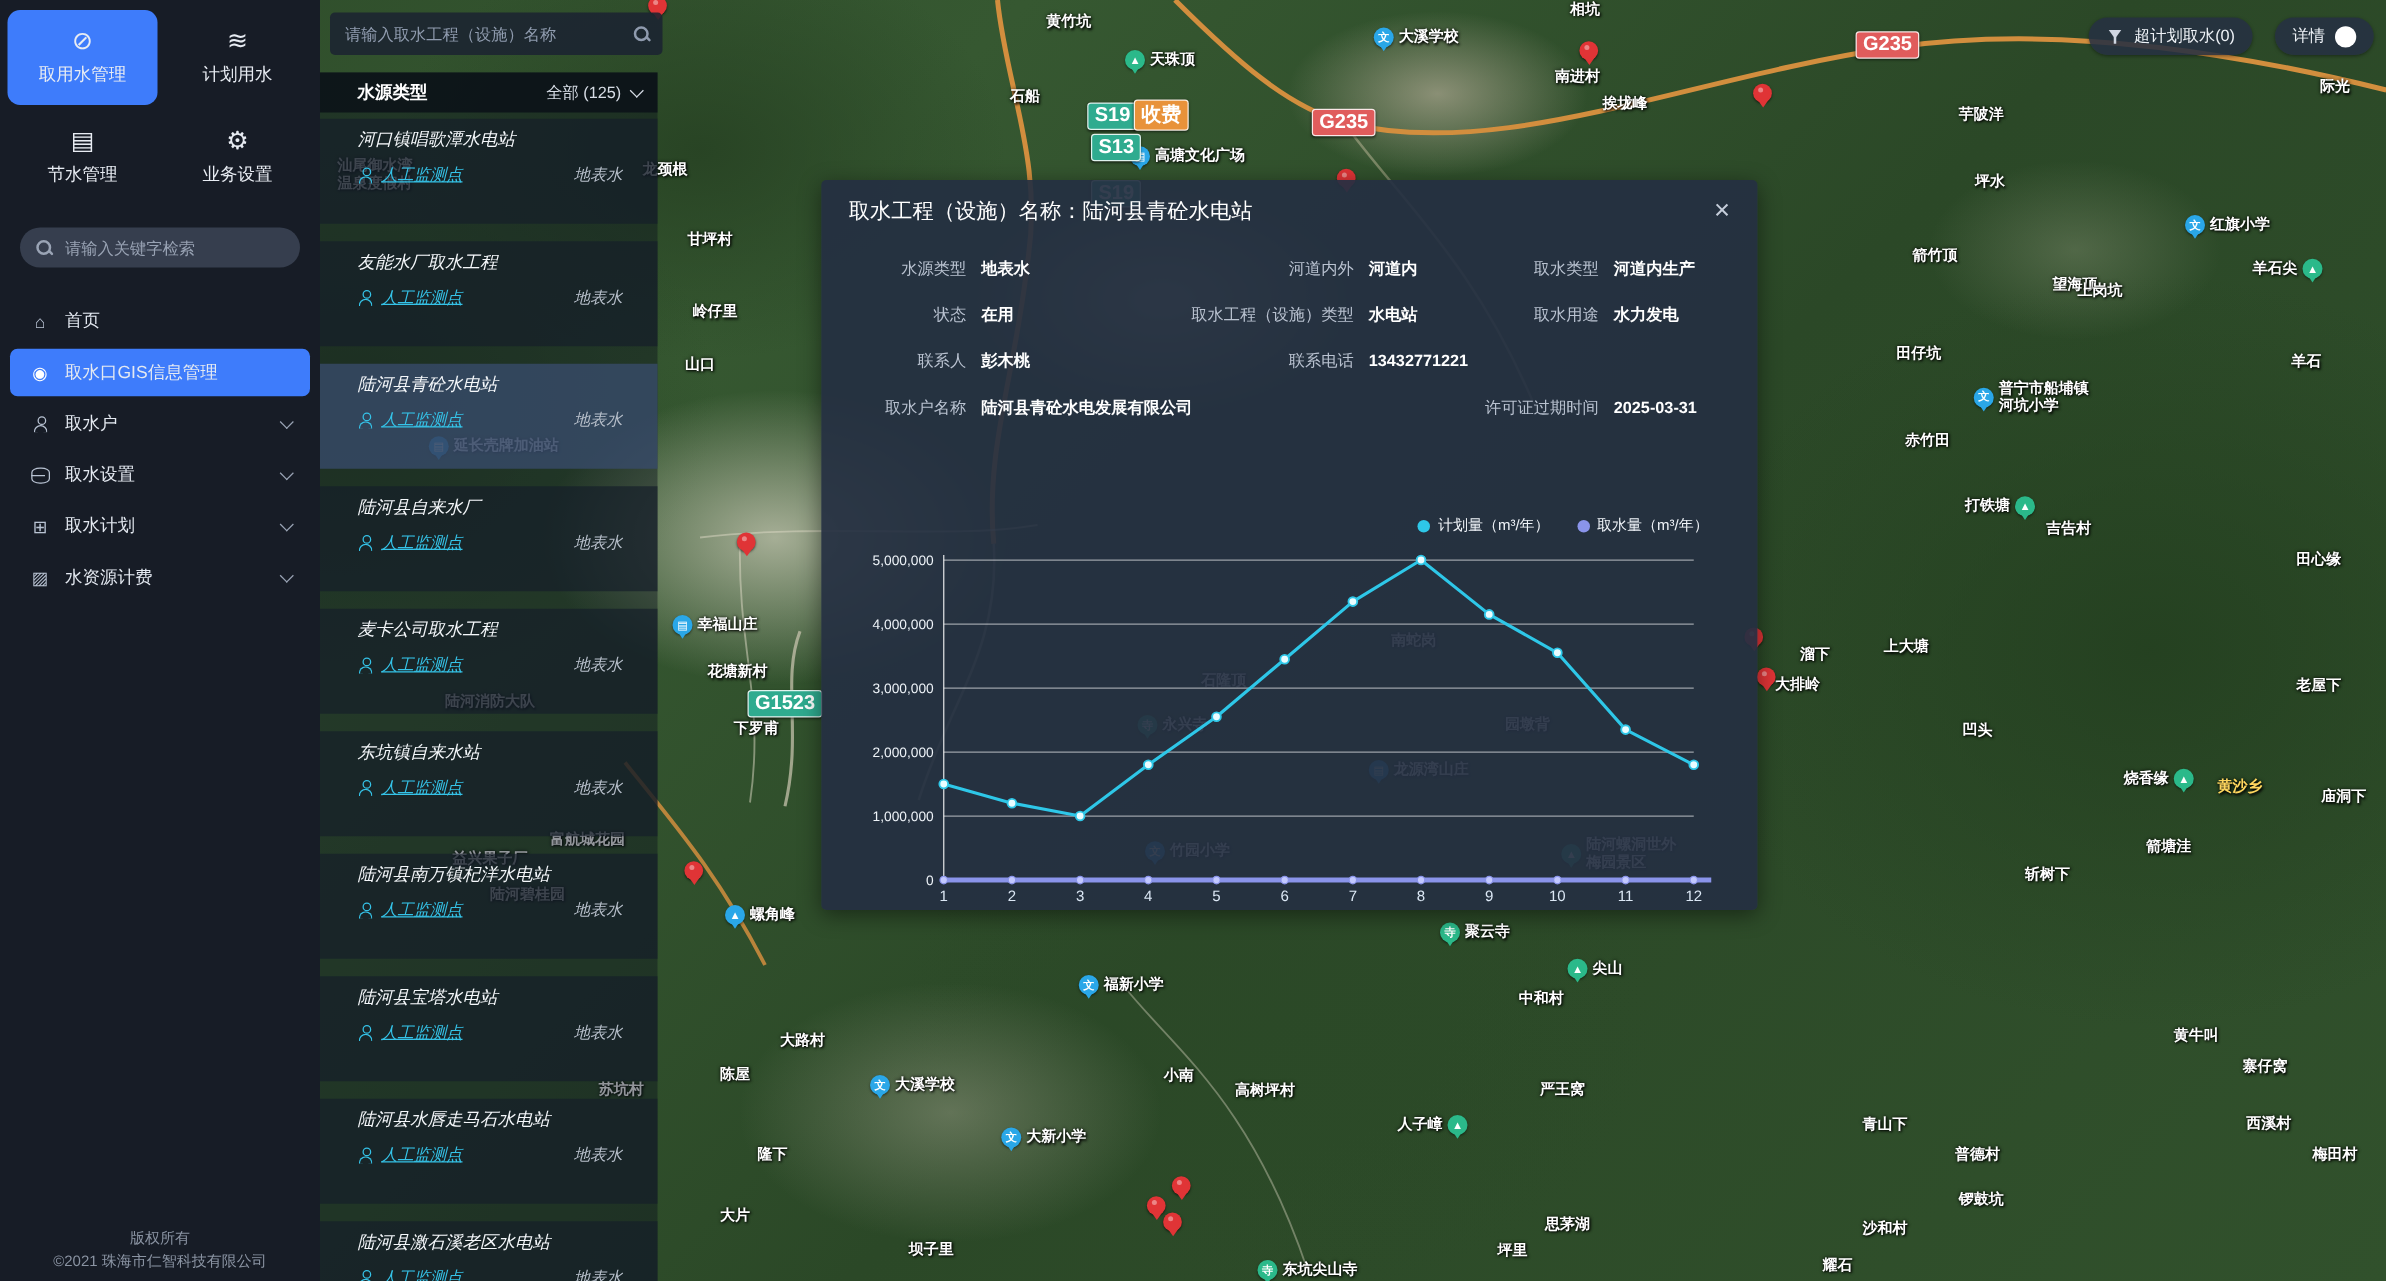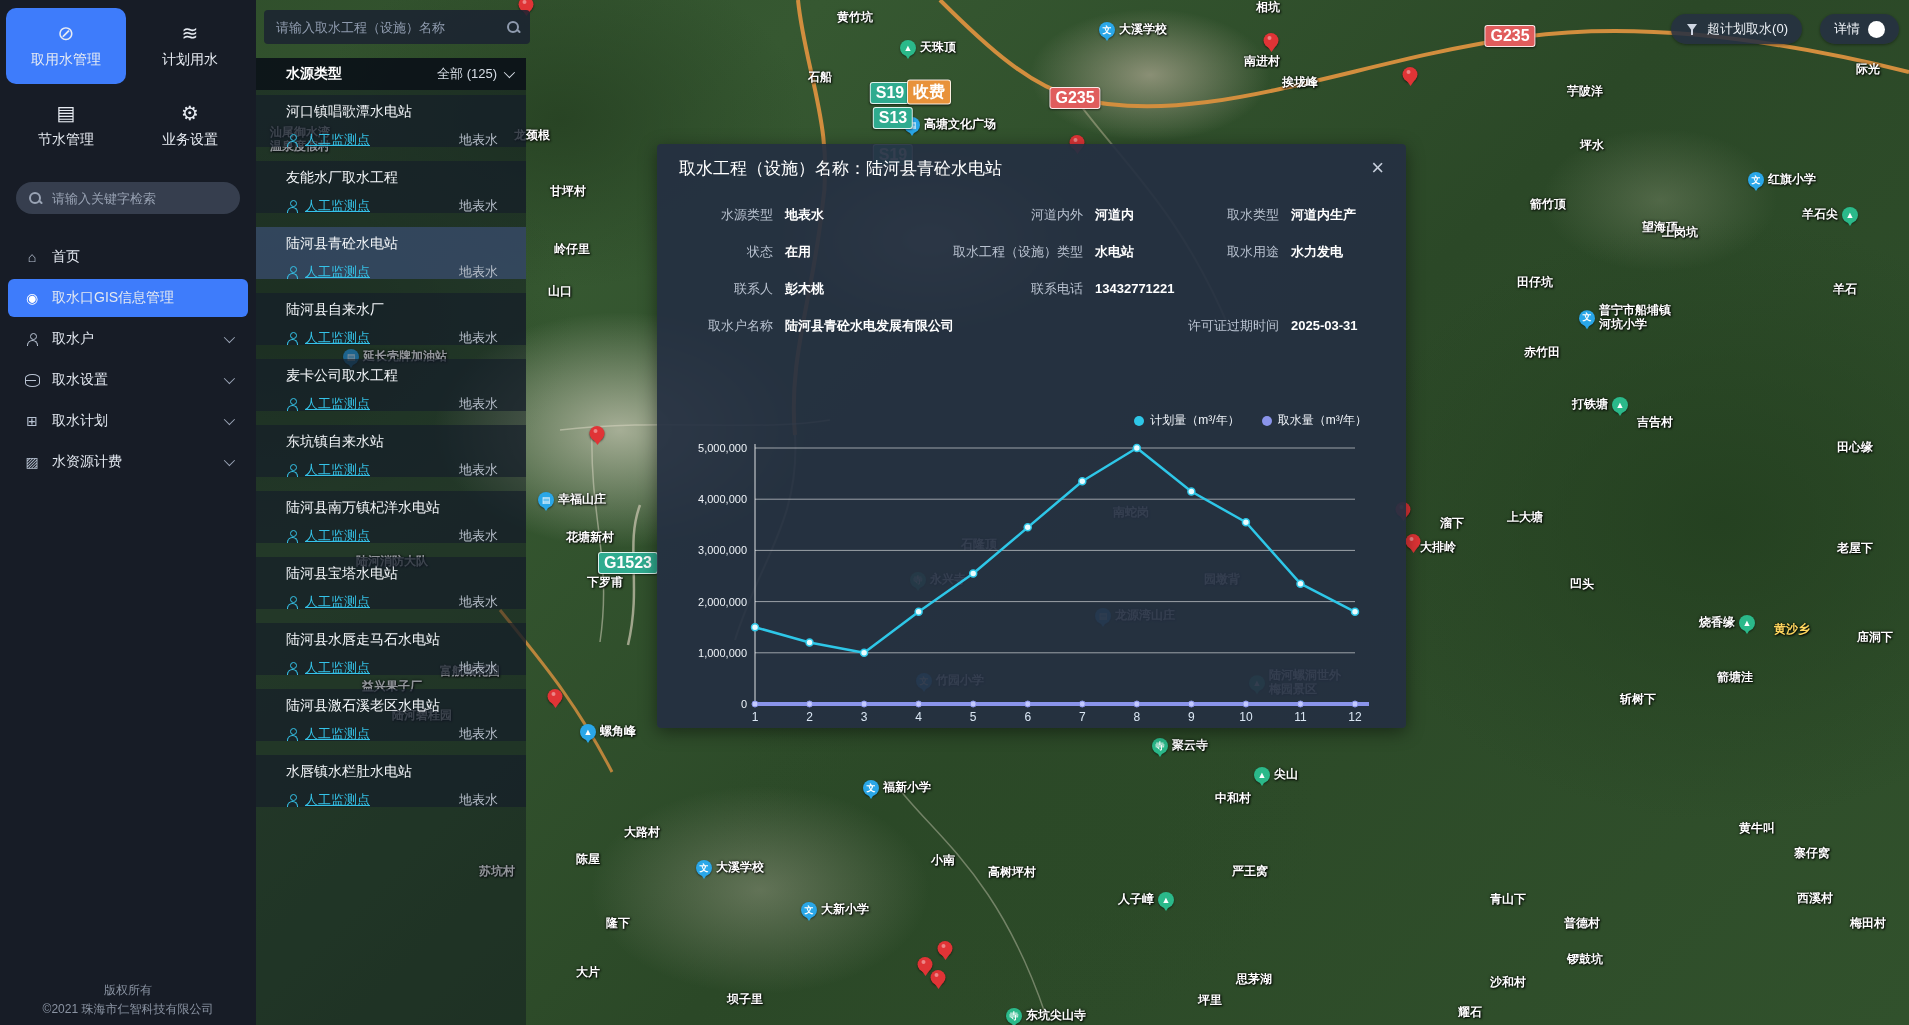--- a/index.html
+++ b/index.html
@@ -99,22 +99,22 @@
   .panel-search{position:absolute;left:8px;top:10px;width:246px;height:34px;background:rgba(27,35,49,.88);
     border-radius:4px;display:flex;align-items:center;padding:0 10px;gap:8px;color:#8f9bae;}
   .panel-search input{flex:1;background:transparent;border:none;outline:none;color:#dbe2ec;
     font-size:13px;font-family:inherit;}
   .panel-search input::placeholder{color:#8f9bae;}
   .panel-header{position:absolute;left:0;top:58px;width:100%;height:32px;background:rgba(10,16,24,.85);
     display:flex;align-items:center;padding:0 14px 0 30px;box-sizing:border-box;color:#fff;}
   .panel-header .ph-label{font-size:14px;font-weight:bold;flex:1;}
   .panel-header .ph-value{font-size:13px;color:#d7dde6;display:flex;align-items:center;gap:7px;cursor:pointer;}
   .station-list{position:absolute;left:0;top:95px;width:100%;}
-  .station-item{height:52px;margin-bottom:14px;background:rgba(20,29,42,.68);padding:8px 14px 0 30px;
-    box-sizing:border-box;cursor:pointer;}
+  .station-item{height:84px;margin-bottom:14px;background:rgba(20,29,42,.68);padding:8px 14px 0 30px;
+    box-sizing:border-box;cursor:pointer;font-style:italic;}
   .station-item.active{background:rgba(56,76,108,.78);}
   .station-name{color:#f4f7fa;font-size:14px;margin-bottom:10px;white-space:nowrap;}
   .station-meta{display:flex;align-items:center;}
   .station-monitor{color:#35c3e8;font-size:13px;display:flex;align-items:center;gap:6px;
     text-decoration:underline;cursor:pointer;}
   .station-type{margin-left:auto;color:#b7bfca;font-size:13px;padding-right:14px;}
 
   
   .pills{position:absolute;right:10px;top:14px;z-index:25;display:flex;gap:18px;align-items:center;}
   .pill{height:30px;border-radius:15px;background:rgba(38,48,66,.88);display:flex;align-items:center;

